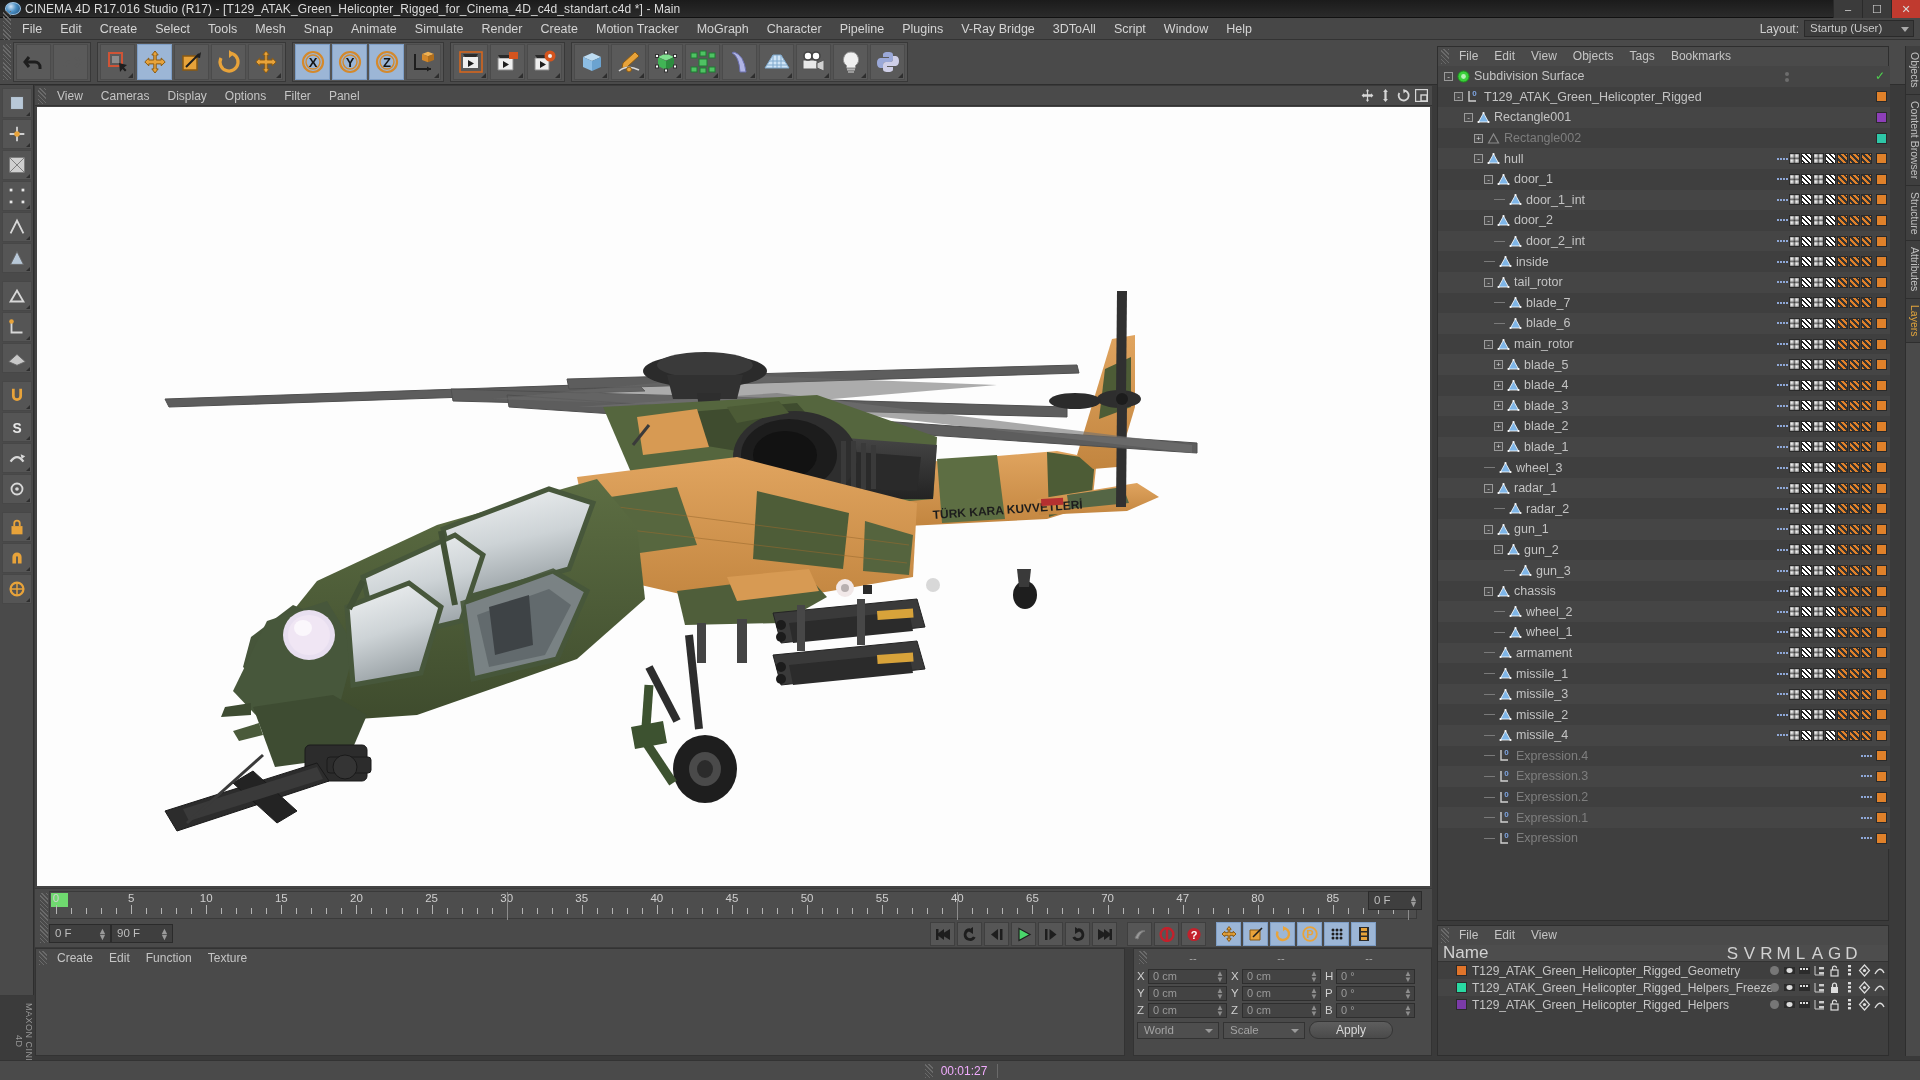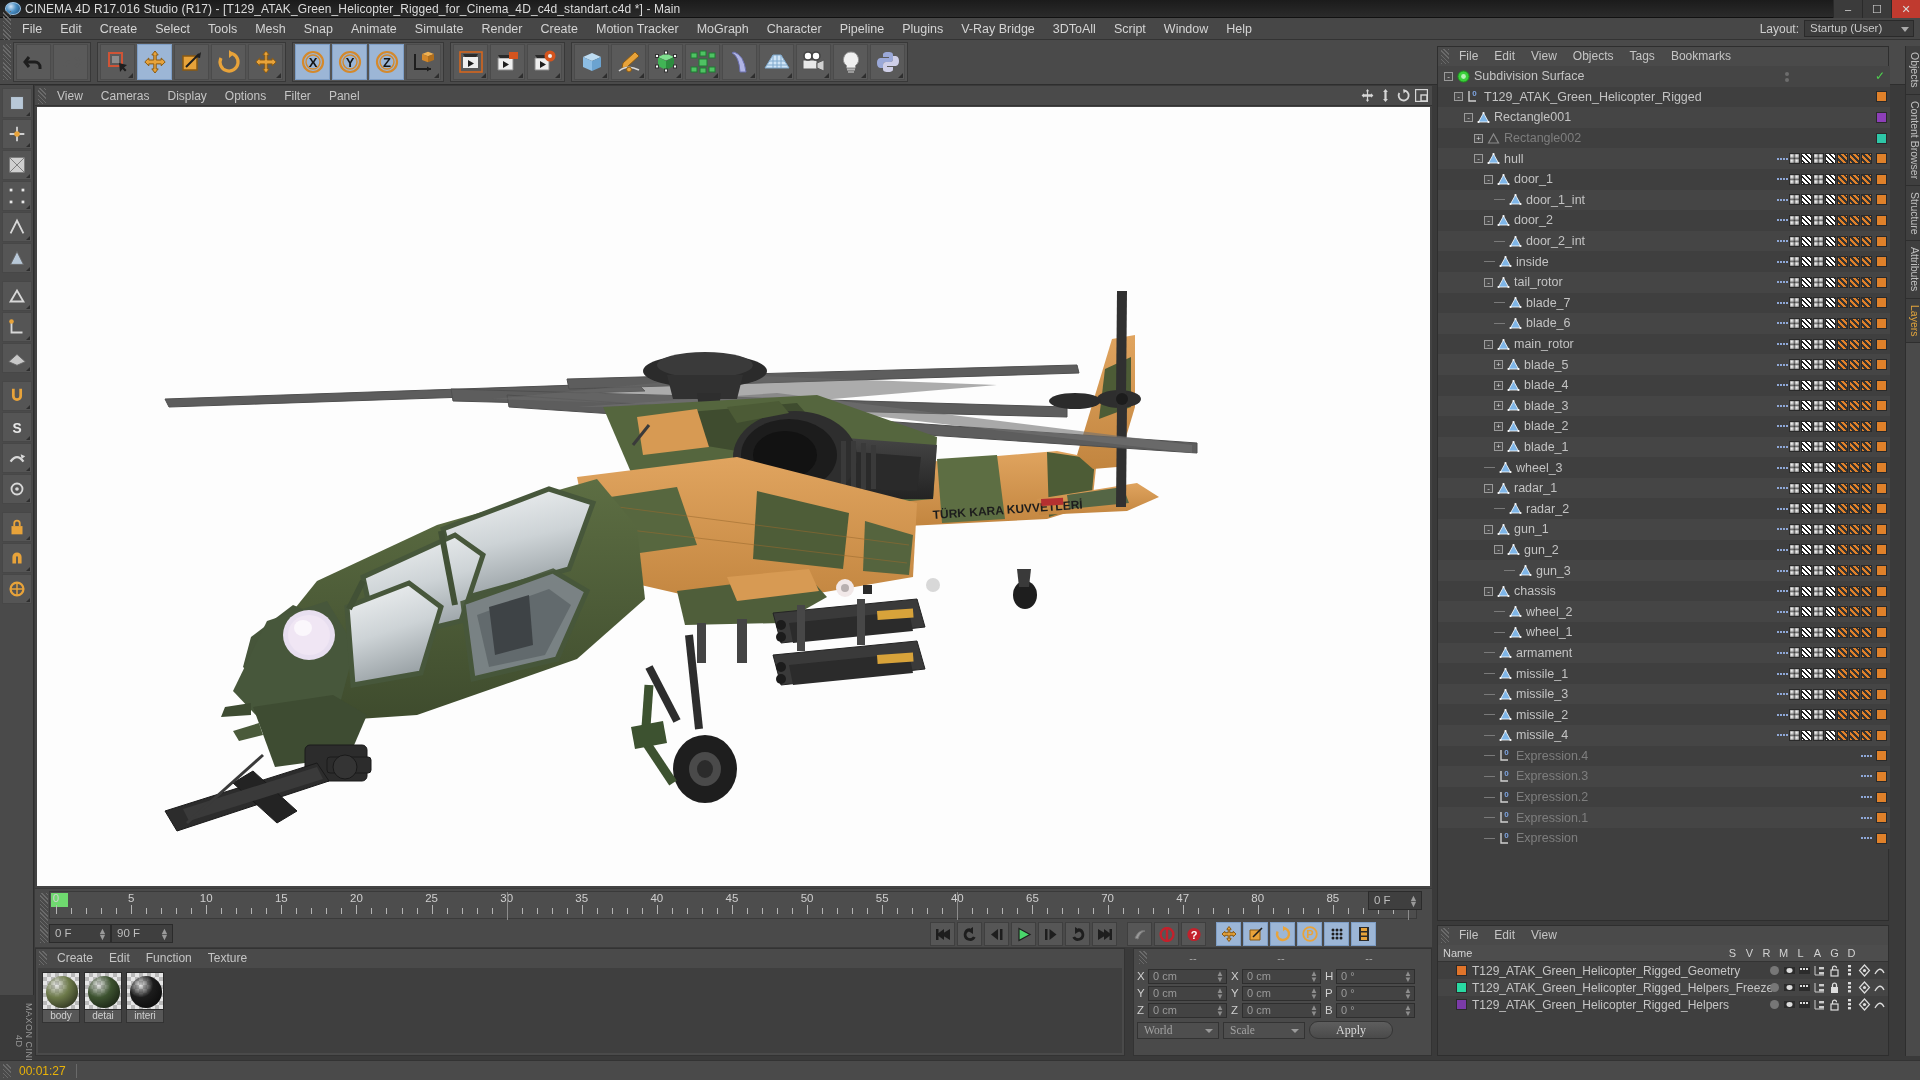--- a/index.html
+++ b/index.html
@@ -113,21 +113,21 @@
   .coordwrap { position:absolute; left:1133px; top:948px; width:299px; height:108px;
     background:#4a4a4a; border:1px solid #333; }
   .coordhdr { height:17px; display:flex; align-items:center; padding-left:2px; }
   .coordhdr .dash { width:88px; text-align:center; font-size:11px; color:#a8a8a8; }
   .coordgrid { position:absolute; left:3px; top:19px; right:3px; }
   .crow { display:flex; align-items:center; height:16px; margin-bottom:1px; }
   .clab { width:11px; font-size:11.5px; color:#cfcfcf; }
   .cfld { width:79px; height:15px; background:#434343; border:1px solid #2e2e2e; color:#9a9a9a;
     font-size:11px; line-height:13px; padding-left:4px; position:relative; margin-right:4px; }
   .cfld .sp { position:absolute; right:2px; top:1px; font-size:8px; color:#8e8e8e; line-height:6px; }
-  .cbottom { display:flex; align-items:center; gap:4px; margin-top:3px;font-family:Liberation Serif, serif; }
+  .cbottom { display:flex; align-items:center; gap:4px; margin-top:3px; }
   .cdd { width:82px; height:17px; background:#4e4e4e; border:1px solid #333; color:#a3a3a3;
     font-size:11.5px; line-height:15px; padding-left:6px; position:relative; }
   .cdd:after { content:""; position:absolute; right:5px; top:6px; border-left:4px solid transparent;
     border-right:4px solid transparent; border-top:4px solid #9a9a9a; }
   .capply { width:84px; height:18px; border-radius:9px; background:linear-gradient(#5e5e5e,#4a4a4a);
     border:1px solid #353535; font-size:12px; color:#d8d8d8; text-align:center; line-height:16px; }
 
   
   .objwrap { position:absolute; left:1437px; top:46px; width:452px; height:875px;
     background:#3f3f3f; border:1px solid #2e2e2e; }
@@ -146,39 +146,39 @@
   .otag { width:11px; height:11px; border:1px solid #2a2a2a; }
   .dots { display:flex; gap:1px; }
   .dot { width:2px; height:2px; background:#8fa8d8; }
 
   
   .laywrap { position:absolute; left:1437px; top:925px; width:452px; height:131px;
     background:#3f3f3f; border:1px solid #2e2e2e; }
   .layhdr { height:19px; display:flex; align-items:center; background:#4a4a4a; }
   .layhdr .mi { padding:0 8px; font-size:12px; color:#c5c5c5; line-height:19px; }
   .laycols { height:17px; background:#4d4d4d; display:flex; align-items:center;
-    border-bottom:1px solid #333; font-size:11px; color:#d2d2d2; position:relative; }
+    border-bottom:1px solid #333; font-size:17px; color:#d2d2d2; position:relative; }
   .laycols .cname { padding-left:5px; }
   .laycols .ccell { position:absolute; top:0; width:17px; text-align:center; line-height:17px; }
   .layrow { height:17px; display:flex; align-items:center; position:relative; font-size:12px; }
   .layrow.odd { background:#454545; }
   .layswatch { width:11px; height:11px; margin:0 5px 0 18px; border:1px solid #2a2a2a; }
   .layicons { position:absolute; right:2px; top:0; height:17px; display:flex; align-items:center; gap:2px; }
   .lic { width:13px; height:13px; display:flex; align-items:center; justify-content:center; }
 
   
   .rdock { position:absolute; right:0; top:46px; width:15px; height:1010px; background:#4a4a4a;
     border-left:1px solid #2e2e2e; }
   .rtab { writing-mode:vertical-rl; font-size:10.5px; color:#c0c0c0; text-align:center;
     padding:6px 0; background:#3f3f3f; border-bottom:1px solid #2e2e2e; width:15px; }
   .rtab.hl { color:#e0a33c; }
 
   
   .statusbar { position:absolute; left:0; bottom:0; width:1920px; height:20px; background:#4a4a4a;
-    border-top:1px solid #333; display:flex; align-items:center; font-size:12px; color:#eab308; }
+    border-top:1px solid #333; display:flex; align-items:center; font-size:12px; color:#f0abfc;justify-content:center; }
   .sb-time { padding:0 10px 0 6px; }
   .sb-sep { width:1px; height:14px; background:#6a6a6a; }
   .sb-msg { padding-left:10px; }
 </style>
 </head>
 <body>
 
 <div class="titlebar">
   <div class="tb-logo"></div>
   <div class="tb-title">CINEMA 4D R17.016 Studio (R17) - [T129_ATAK_Green_Helicopter_Rigged_for_Cinema_4D_c4d_standart.c4d *] - Main</div>
@@ -975,40 +975,20 @@
 <div class="matwrap">
   <div class="mathdr">
     <div class="grip" style="height:14px"></div>
     <div id="matmenu" style="display:flex">
         <div class="mi">Create</div>
         <div class="mi">Edit</div>
         <div class="mi">Function</div>
         <div class="mi">Texture</div>
       </div>
   </div>
-  <div class="matbody" id="matlist">
-      <div class="matcell">
-        <div class="matsw">
-          <div class="matball" style="background: radial-gradient(circle at 33% 28%, rgba(255, 255, 255, 0.133) 0%, rgb(109, 122, 74) 40%, rgb(0, 0, 0) 115%);"></div>
-        </div>
-        <div class="matlbl">body</div>
-      </div>
-      <div class="matcell">
-        <div class="matsw">
-          <div class="matball" style="background: radial-gradient(circle at 33% 28%, rgba(255, 255, 255, 0.133) 0%, rgb(61, 83, 48) 40%, rgb(0, 0, 0) 115%);"></div>
-        </div>
-        <div class="matlbl">detai</div>
-      </div>
-      <div class="matcell">
-        <div class="matsw">
-          <div class="matball" style="background: radial-gradient(circle at 33% 28%, rgba(255, 255, 255, 0.133) 0%, rgb(28, 28, 28) 40%, rgb(0, 0, 0) 115%);"></div>
-        </div>
-        <div class="matlbl">interi</div>
-      </div>
-    </div>
 </div>
 
 <div class="coordwrap">
   <div class="coordhdr">
     <div class="grip" style="height:13px"></div>
     <div class="dash">--</div>
     <div class="dash">--</div>
     <div class="dash">--</div>
   </div>
   <div class="coordgrid" id="coordgrid">

